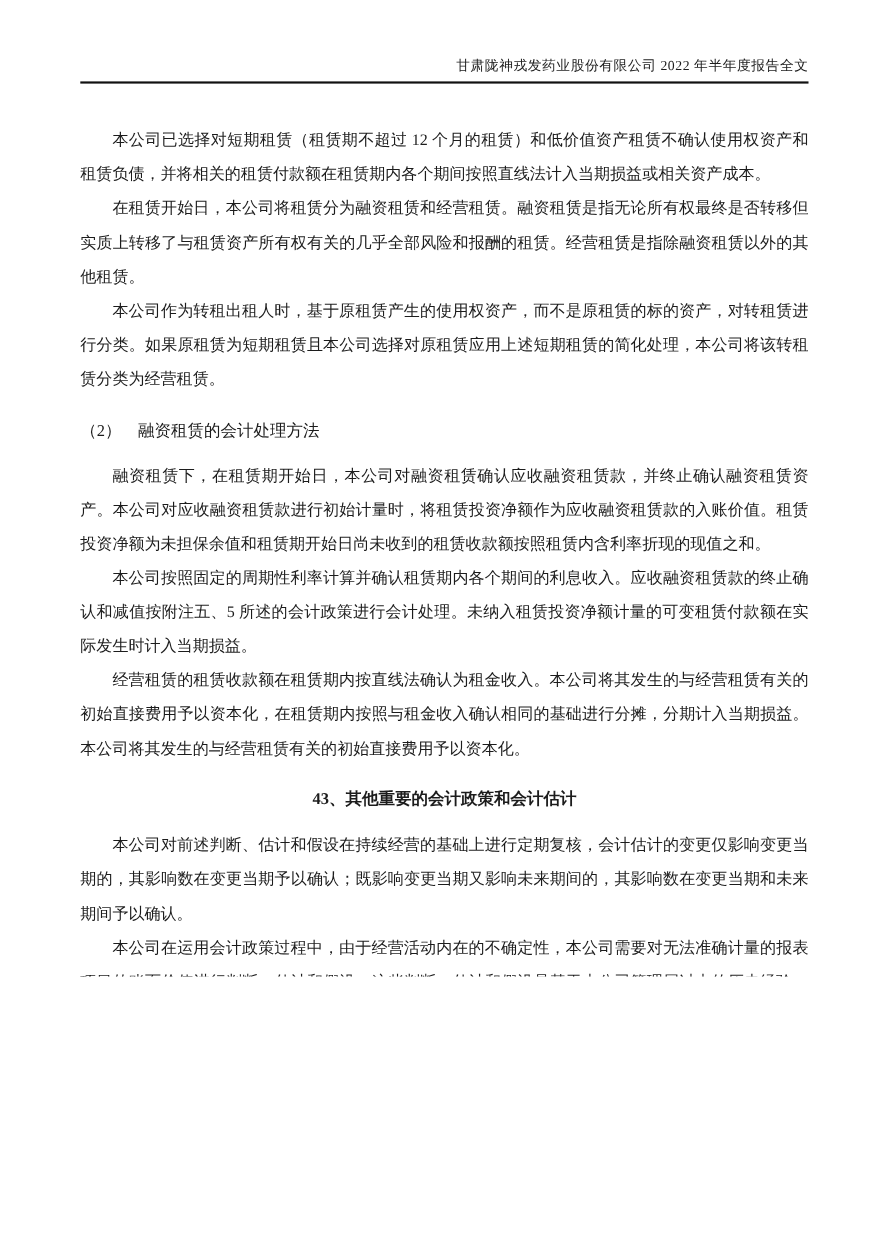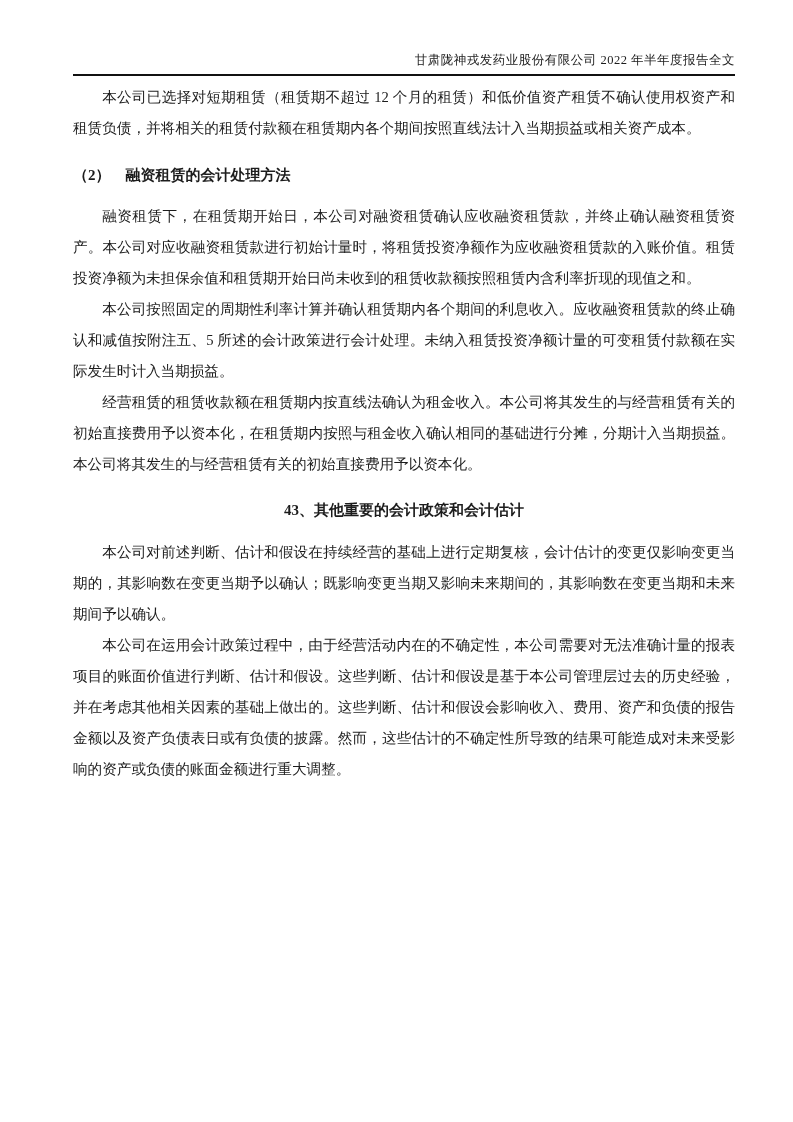--- a/index.html
+++ b/index.html
@@ -26,33 +26,33 @@
     border-bottom: 2px solid #111111;
   }
   .header-text {
     text-align: right;
     font-size: 12.5px;
     line-height: 17px;
     color: #1c1c1c;
     letter-spacing: 0.5px;
   }
   .doc-body {
-    padding-top: 6px;
+    padding-top: 37px;
     font-size: 14.6px;
     line-height: 31px;
     text-align: justify;
     text-justify: inter-ideograph;
   }
   .para {
     margin: 0;
     text-indent: 2em;
   }
   .heading-l2 {
     margin: 16px 0 10px 0;
-    font-weight: bold;
+    font-weight: normal;
     font-size: 15px;
     text-indent: 0;
     text-align: left;
   }
   .heading-l1 {
     margin: 15px 0 11px 0;
     font-weight: bold;
     font-size: 15px;
     text-indent: 0;
     text-align: center;
@@ -77,21 +77,23 @@
 
   <div class="page-header">
     <div class="header-text">甘肃陇神戎发药业股份有限公司 2022 年半年度报告全文</div>
   </div>
 
   <div class="doc-body">
 
     <p class="para">本公司已选择对短期租赁（租赁期不超过 12 个月的租赁）和低价值资产租赁不确认使用权资产和租赁负债，并将相关的租赁付款额在租赁期内各个期间按照直线法计入当期损益或相关资产成本。</p>
 
 
+    <p class="para">在租赁开始日，本公司将租赁分为融资租赁和经营租赁。融资租赁是指无论所有权最终是否转移但实质上转移了与租赁资产所有权有关的几乎全部风险和报酬的租赁。经营租赁是指除融资租赁以外的其他租赁。</p>
 
+    <p class="para">本公司作为转租出租人时，基于原租赁产生的使用权资产，而不是原租赁的标的资产，对转租赁进行分类。如果原租赁为短期租赁且本公司选择对原租赁应用上述短期租赁的简化处理，本公司将该转租赁分类为经营租赁。</p>
 
     <h3 class="heading-l2"><span>（2）</span><span class="heading-gap"></span><span>融资租赁的会计处理方法</span></h3>
 
     <p class="para">融资租赁下，在租赁期开始日，本公司对融资租赁确认应收融资租赁款，并终止确认融资租赁资产。本公司对应收融资租赁款进行初始计量时，将租赁投资净额作为应收融资租赁款的入账价值。租赁投资净额为未担保余值和租赁期开始日尚未收到的租赁收款额按照租赁内含利率折现的现值之和。</p>
 
     <p class="para">本公司按照固定的周期性利率计算并确认租赁期内各个期间的利息收入。应收融资租赁款的终止确认和减值按附注五、5 所述的会计政策进行会计处理。未纳入租赁投资净额计量的可变租赁付款额在实际发生时计入当期损益。</p>
 
     <p class="para">经营租赁的租赁收款额在租赁期内按直线法确认为租金收入。本公司将其发生的与经营租赁有关的初始直接费用予以资本化，在租赁期内按照与租金收入确认相同的基础进行分摊，分期计入当期损益。本公司将其发生的与经营租赁有关的初始直接费用予以资本化。</p>
 
     <h3 class="heading-l1">43、其他重要的会计政策和会计估计</h3>

